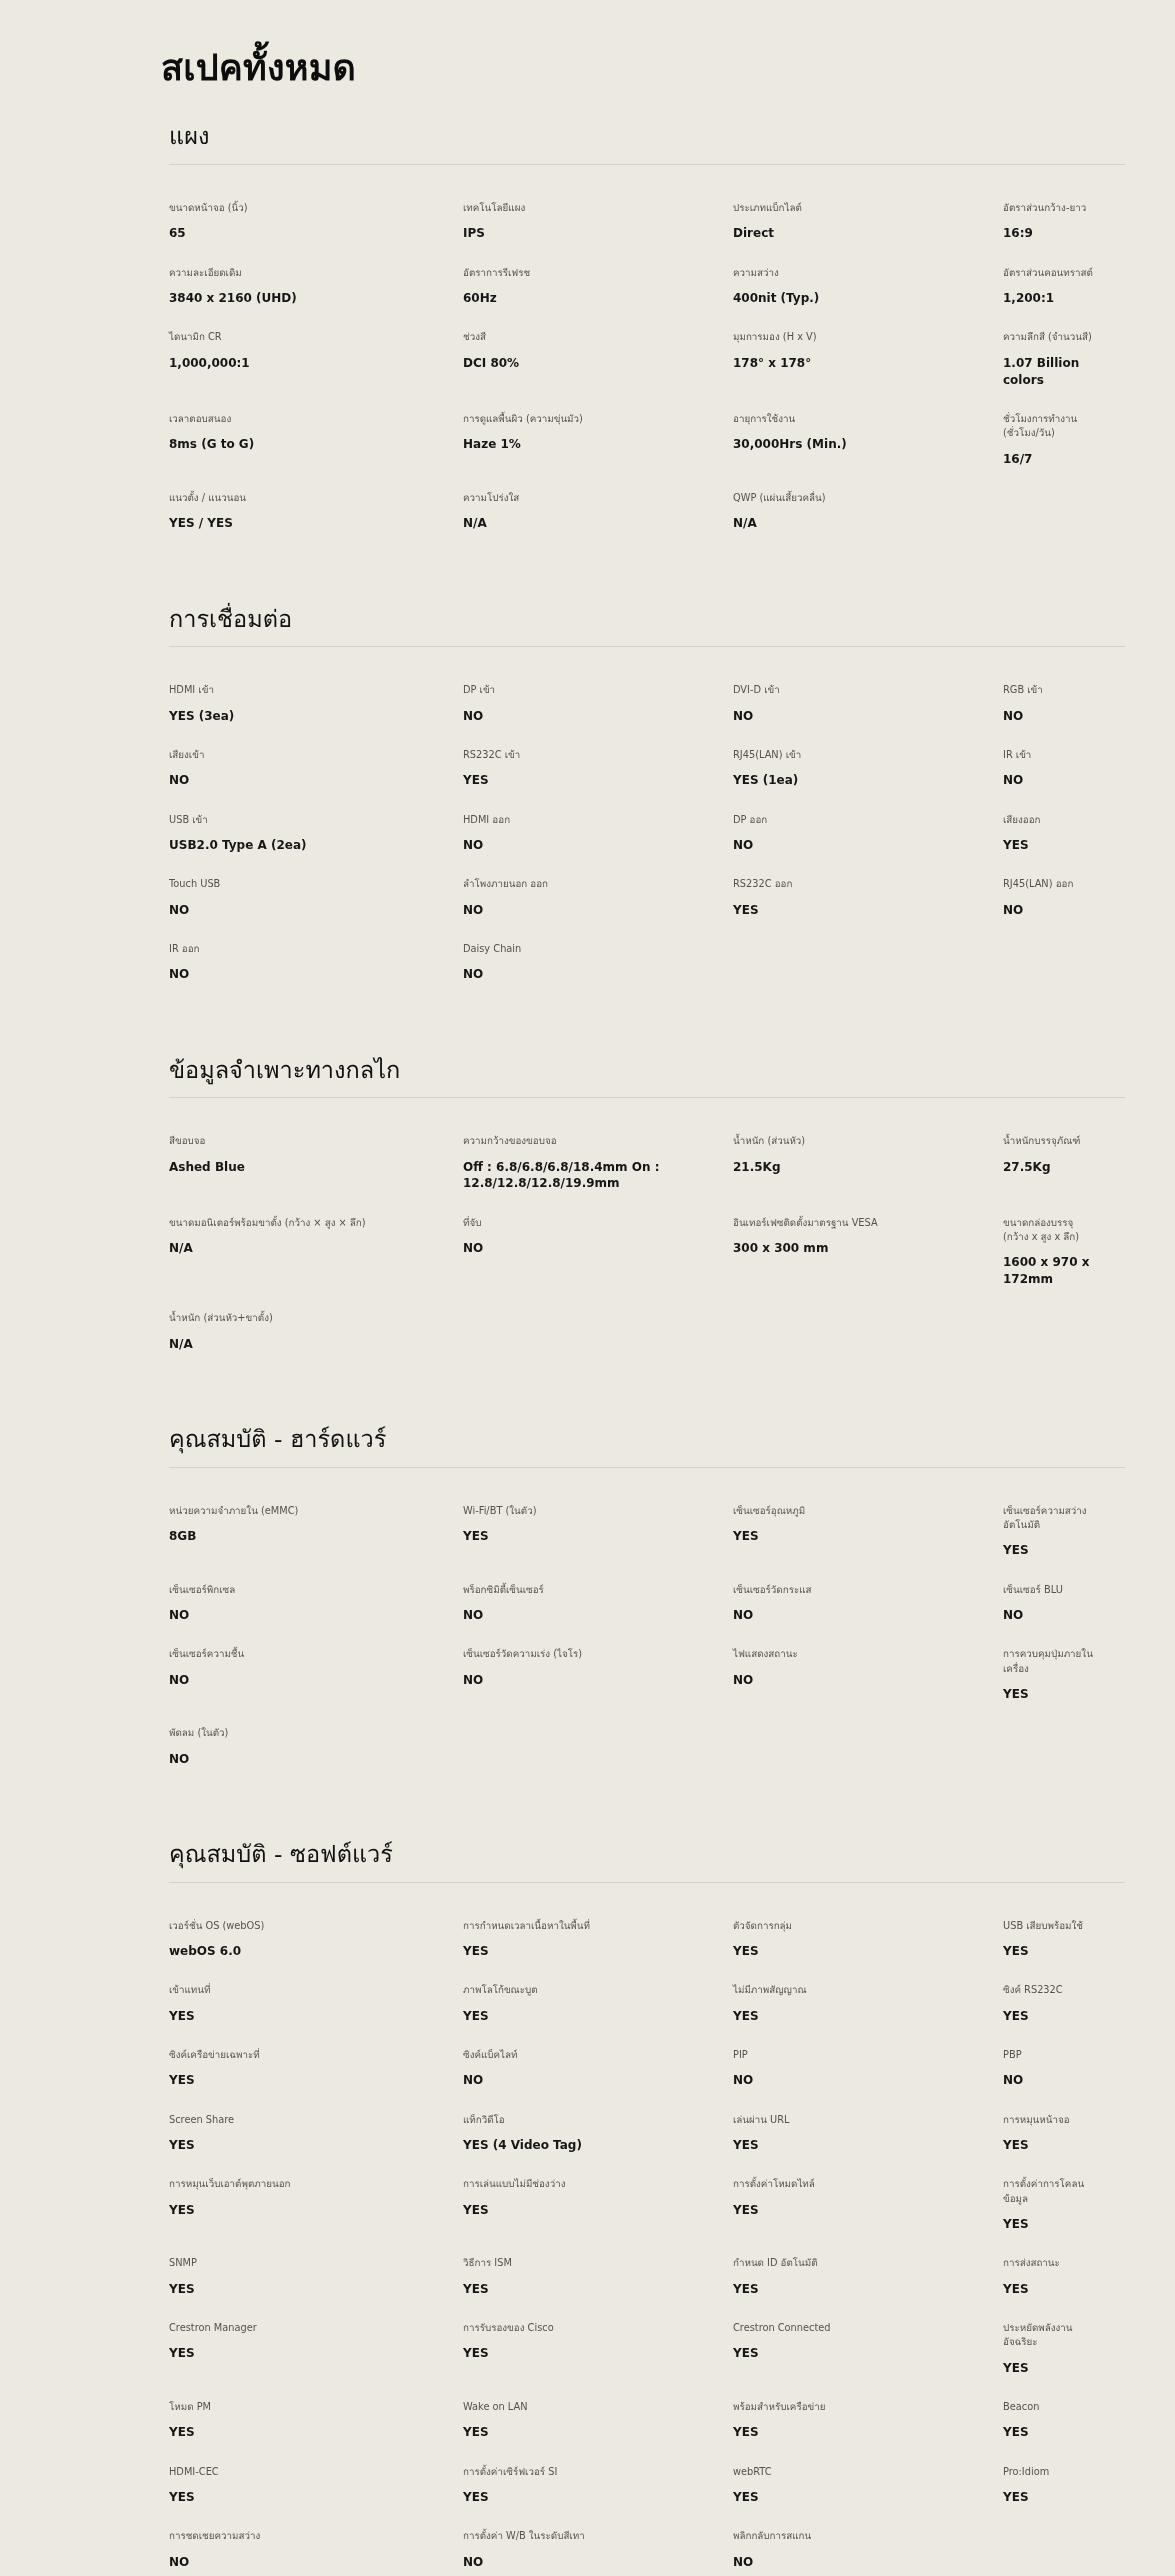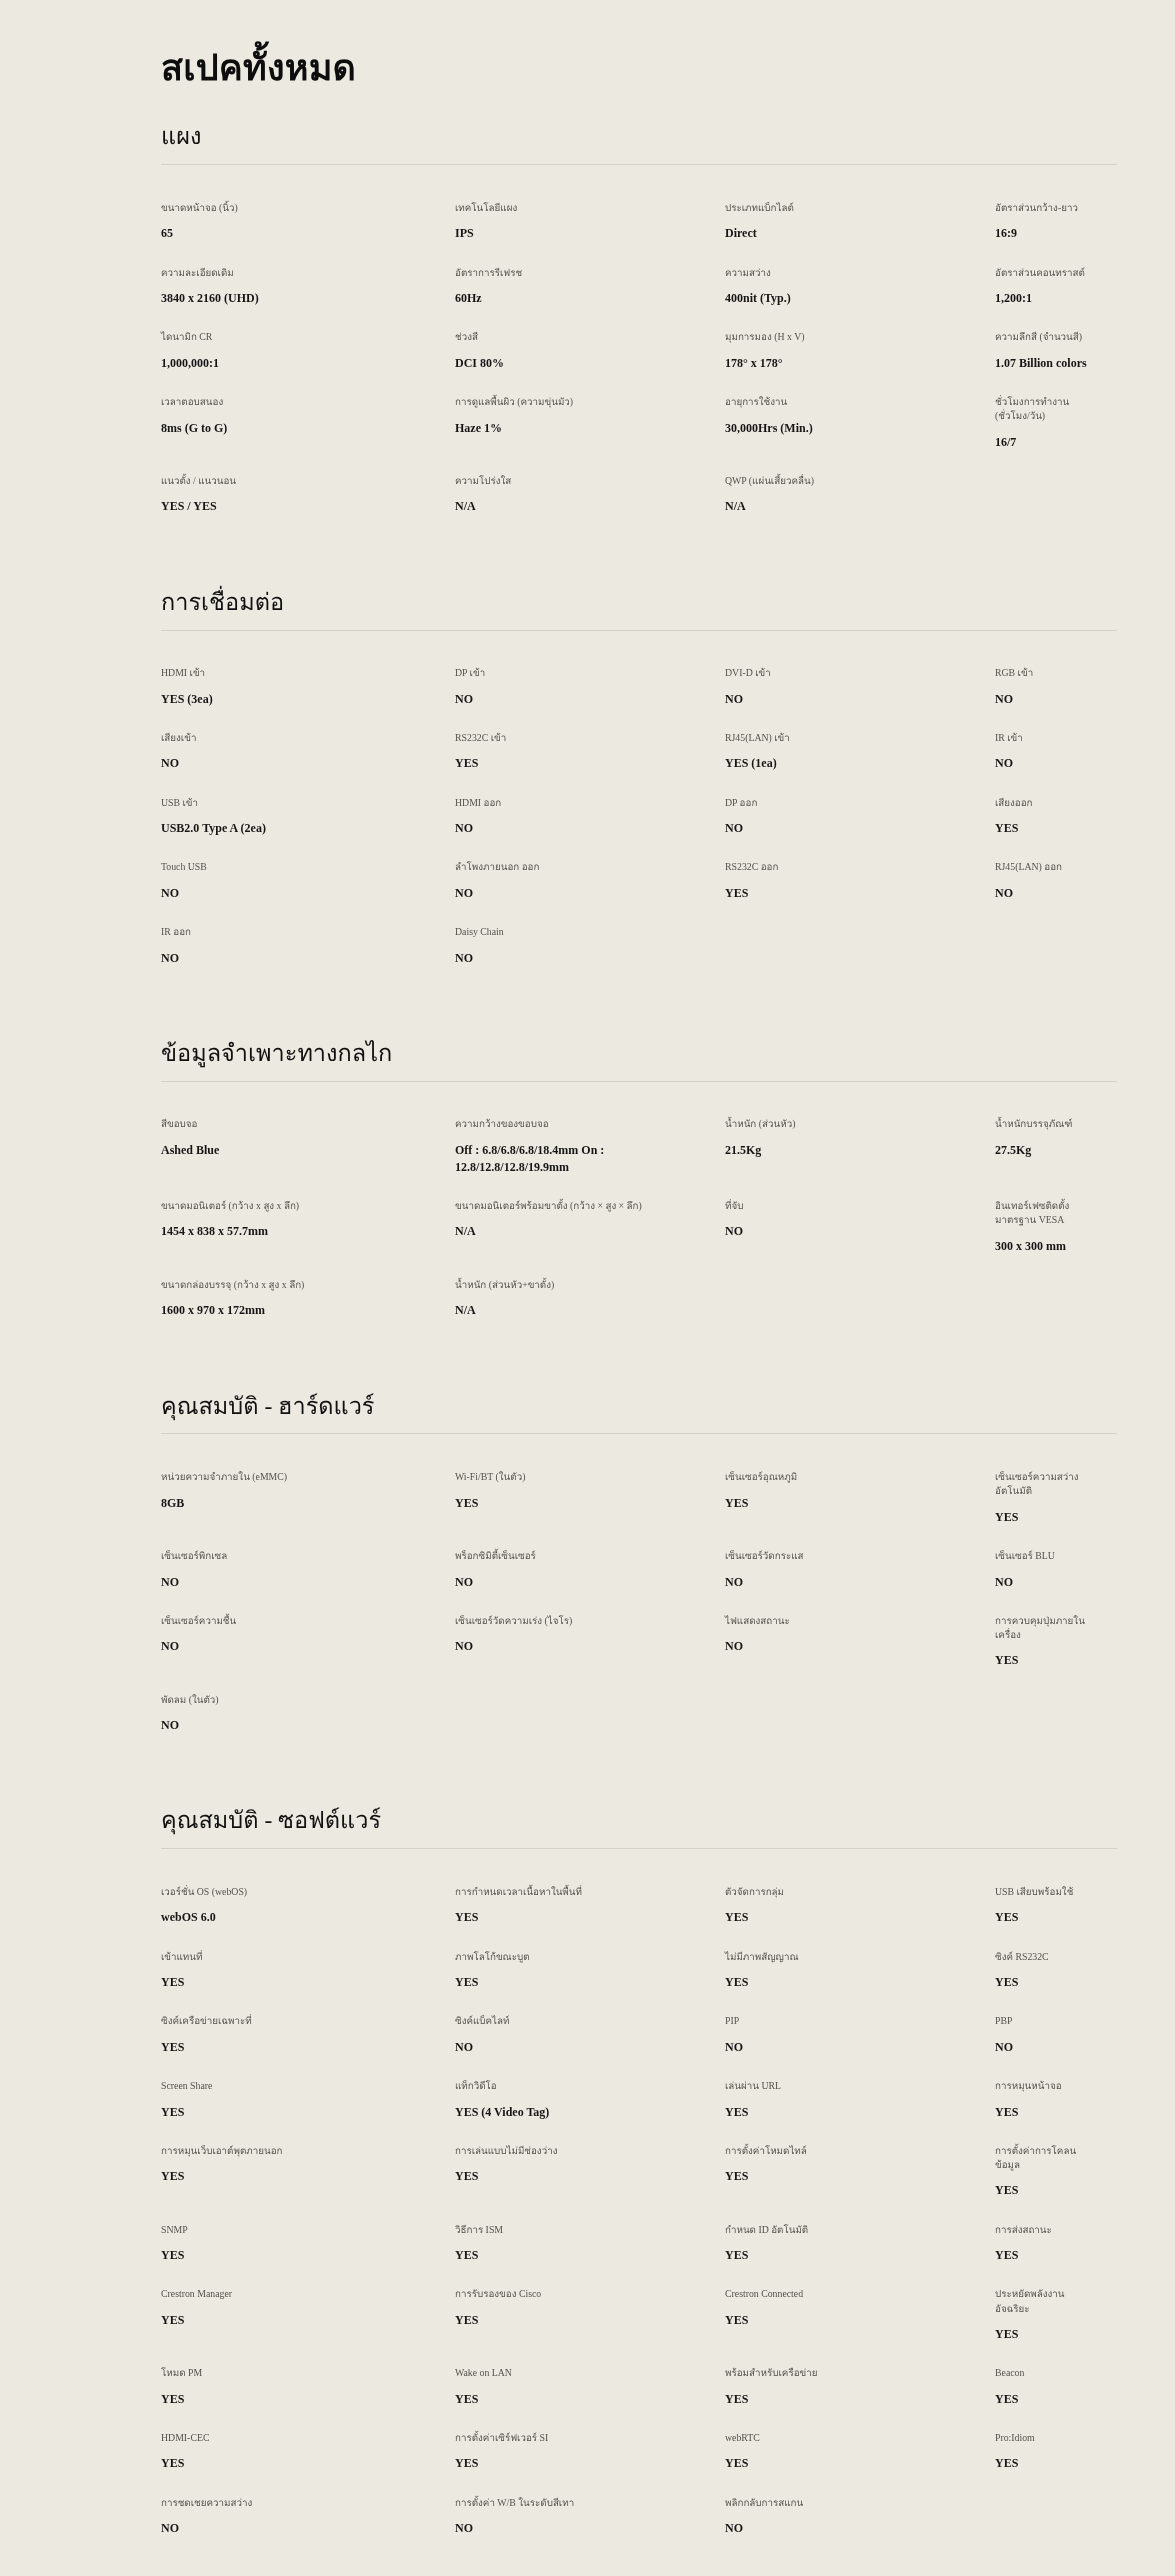--- a/index.html
+++ b/index.html
@@ -16,21 +16,21 @@
     padding: 44px 59px 94px 161px;
   }
   .page-title {
     font-size: 36px;
     line-height: 1.15;
     font-weight: 700;
     color: #0d0d0d;
     margin: 3px 0 34px 0;
     letter-spacing: 0.2px;
   }
-  .spec-section { margin: 0 0 49px 0; width: 956px; font-family: Liberation Serif, serif; }
+  .spec-section { margin: 0 0 49px 8px; width: 956px; }
   .section-title {
     font-size: 23.5px;
     font-weight: 500;
     color: #111111;
     margin: 0 0 12.5px 0;
     line-height: 1.25;
   }
   .section-divider {
     height: 0.8px;
     background: #d6d1c8;
@@ -240,24 +240,20 @@
           </div>
           <div class="spec-cell">
             <span class="spec-label">น้ำหนัก (ส่วนหัว)</span>
             <span class="spec-value">21.5Kg</span>
           </div>
           <div class="spec-cell">
             <span class="spec-label">น้ำหนักบรรจุภัณฑ์</span>
             <span class="spec-value">27.5Kg</span>
           </div>
           <div class="spec-cell">
-            <span class="spec-label">ขนาดมอนิเตอร์ (กว้าง x สูง x ลึก)</span>
-            <span class="spec-value">1454 x 838 x 57.7mm</span>
-          </div>
-          <div class="spec-cell">
             <span class="spec-label">ขนาดมอนิเตอร์พร้อมขาตั้ง (กว้าง × สูง × ลึก)</span>
             <span class="spec-value">N/A</span>
           </div>
           <div class="spec-cell">
             <span class="spec-label">ที่จับ</span>
             <span class="spec-value">NO</span>
           </div>
           <div class="spec-cell">
             <span class="spec-label">อินเทอร์เฟซติดตั้งมาตรฐาน VESA</span>
             <span class="spec-value">300 x 300 mm</span>

